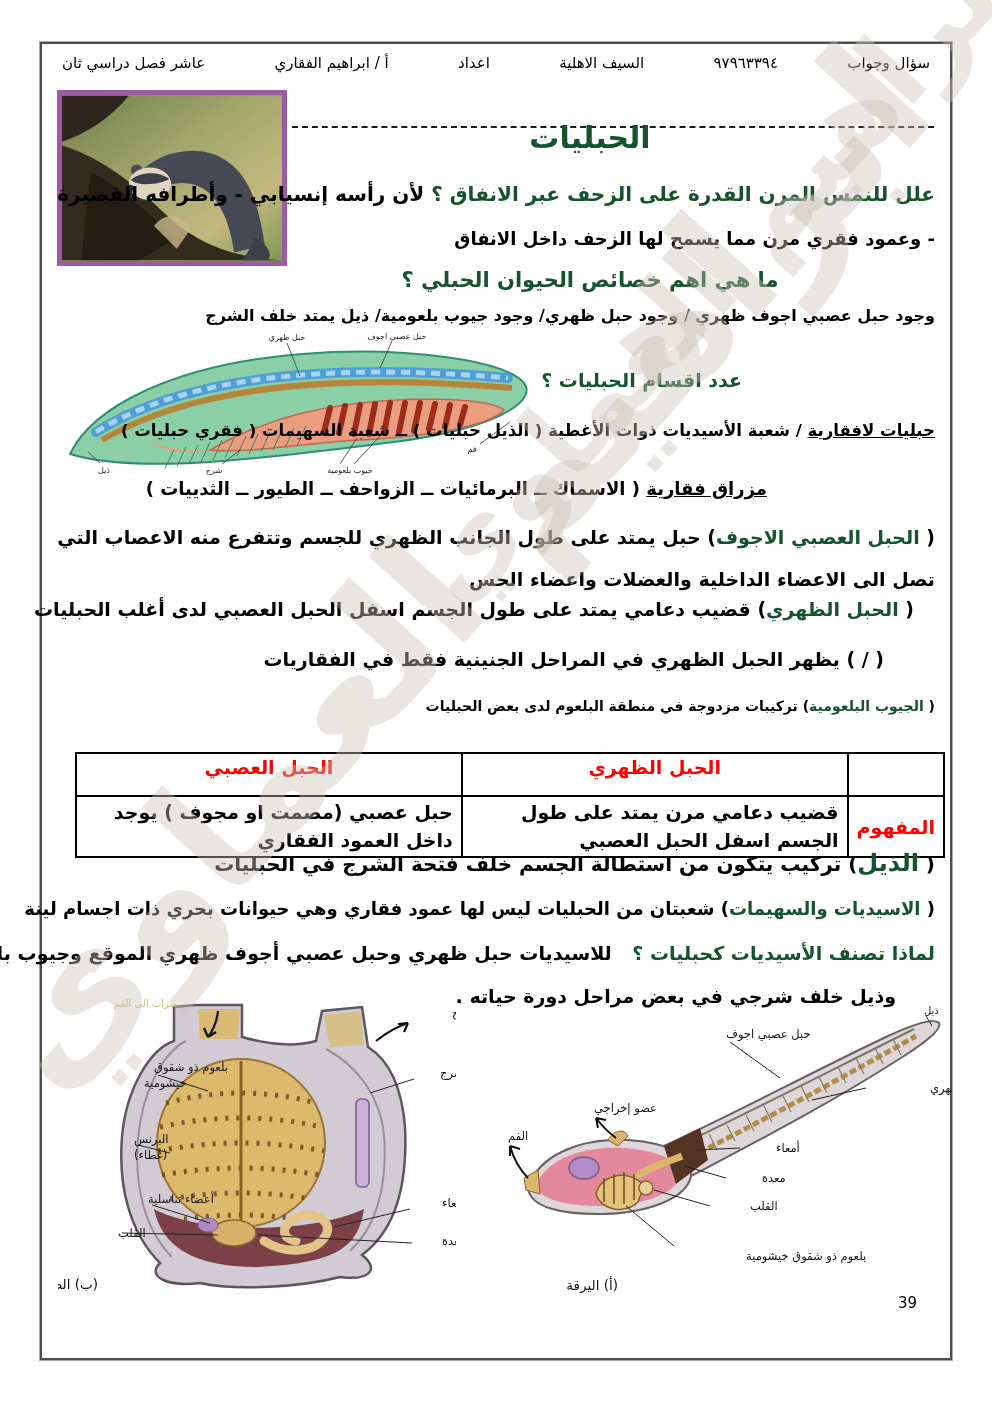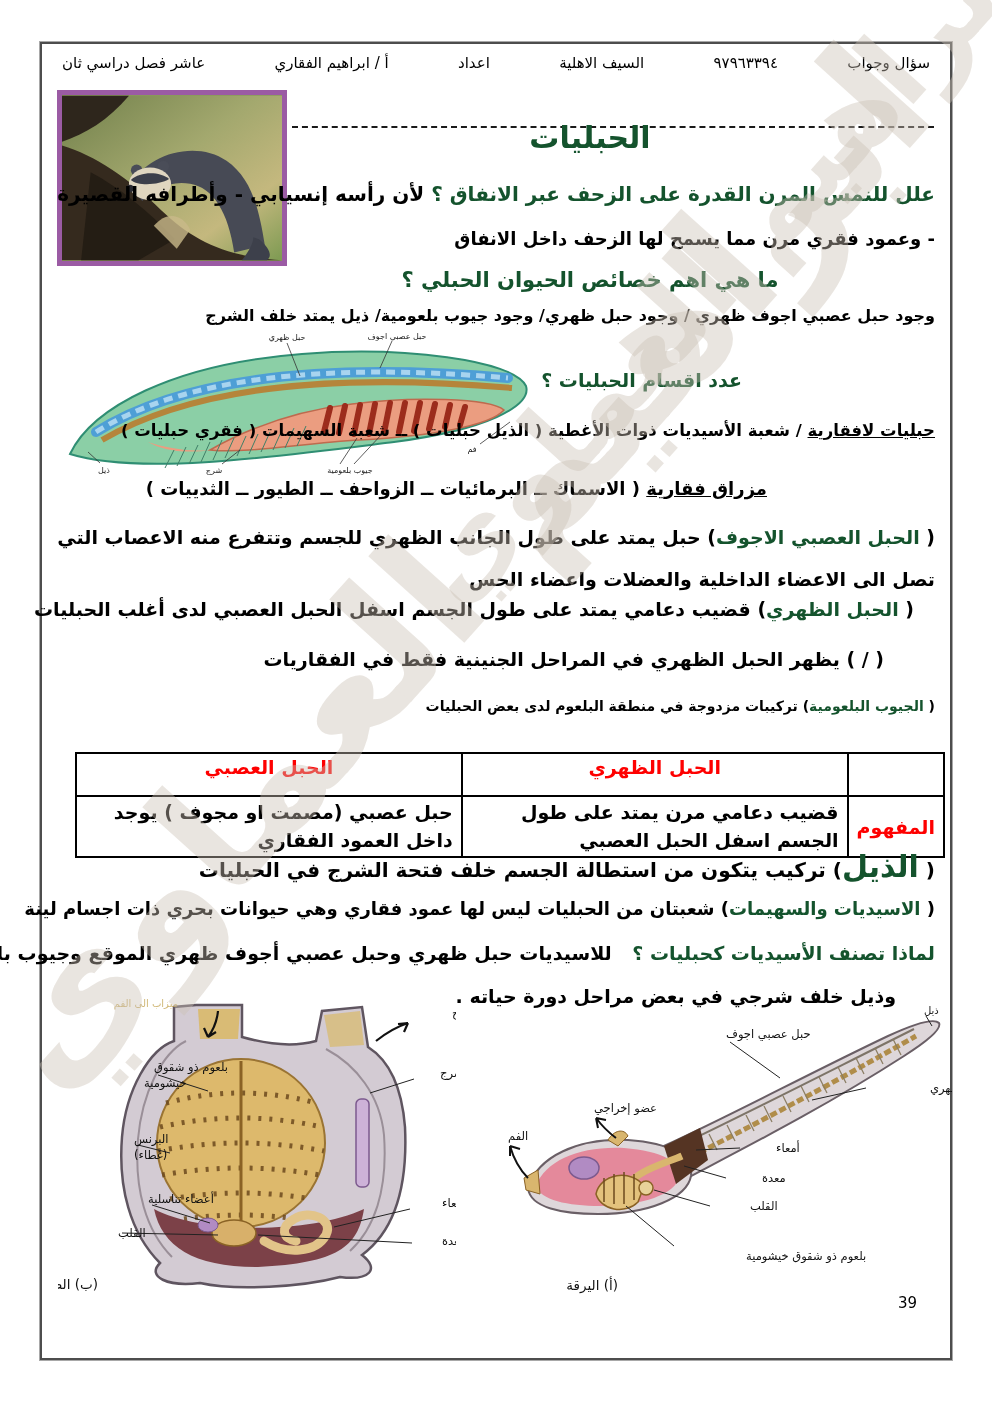--- a/index.html
+++ b/index.html
@@ -177,21 +177,21 @@
     </tr>
     <tr>
       <td class="lbl">المفهوم</td>
       <td class="cell">قضيب دعامي مرن يمتد على طول الجسم اسفل الحبل العصبي</td>
       <td class="cell">حبل عصبي (مصمت او مجوف ) يوجد داخل العمود الفقاري</td>
     </tr>
   </tbody>
     </table>
 
   <div class="t" style="top:847px; right:57px; font-size:20px;">
-    <span>( </span><span class="red" style="font-size:30px;margin-top:24px;">الذيل</span><span>) </span><span>تركيب يتكون من استطالة الجسم خلف فتحة الشرج في الحبليات</span>
+    <span>( </span><span class="red" style="font-size:24px;margin-top:24px;">الذيل</span><span>) </span><span>تركيب يتكون من استطالة الجسم خلف فتحة الشرج في الحبليات</span>
   </div>
   <div class="t" style="top:897px; right:57px; font-size:18px;">
     <span>( </span><span class="red">الاسيديات والسهيمات</span><span>) </span><span>شعبتان من الحبليات ليس لها عمود فقاري وهي حيوانات بحري ذات اجسام لينة</span>
   </div>
   <div class="t" style="top:941px; right:57px;">
     <span class="red">لماذا تصنف الأسيديات كحبليات ؟</span>
     <span style="margin-right:14px;">للاسيديات حبل ظهري وحبل عصبي أجوف ظهري الموقع وجيوب بلعومية</span>
   </div>
   <div class="t" style="top:984px; right:96px;">وذيل خلف شرجي في بعض مراحل دورة حياته .</div>
 

